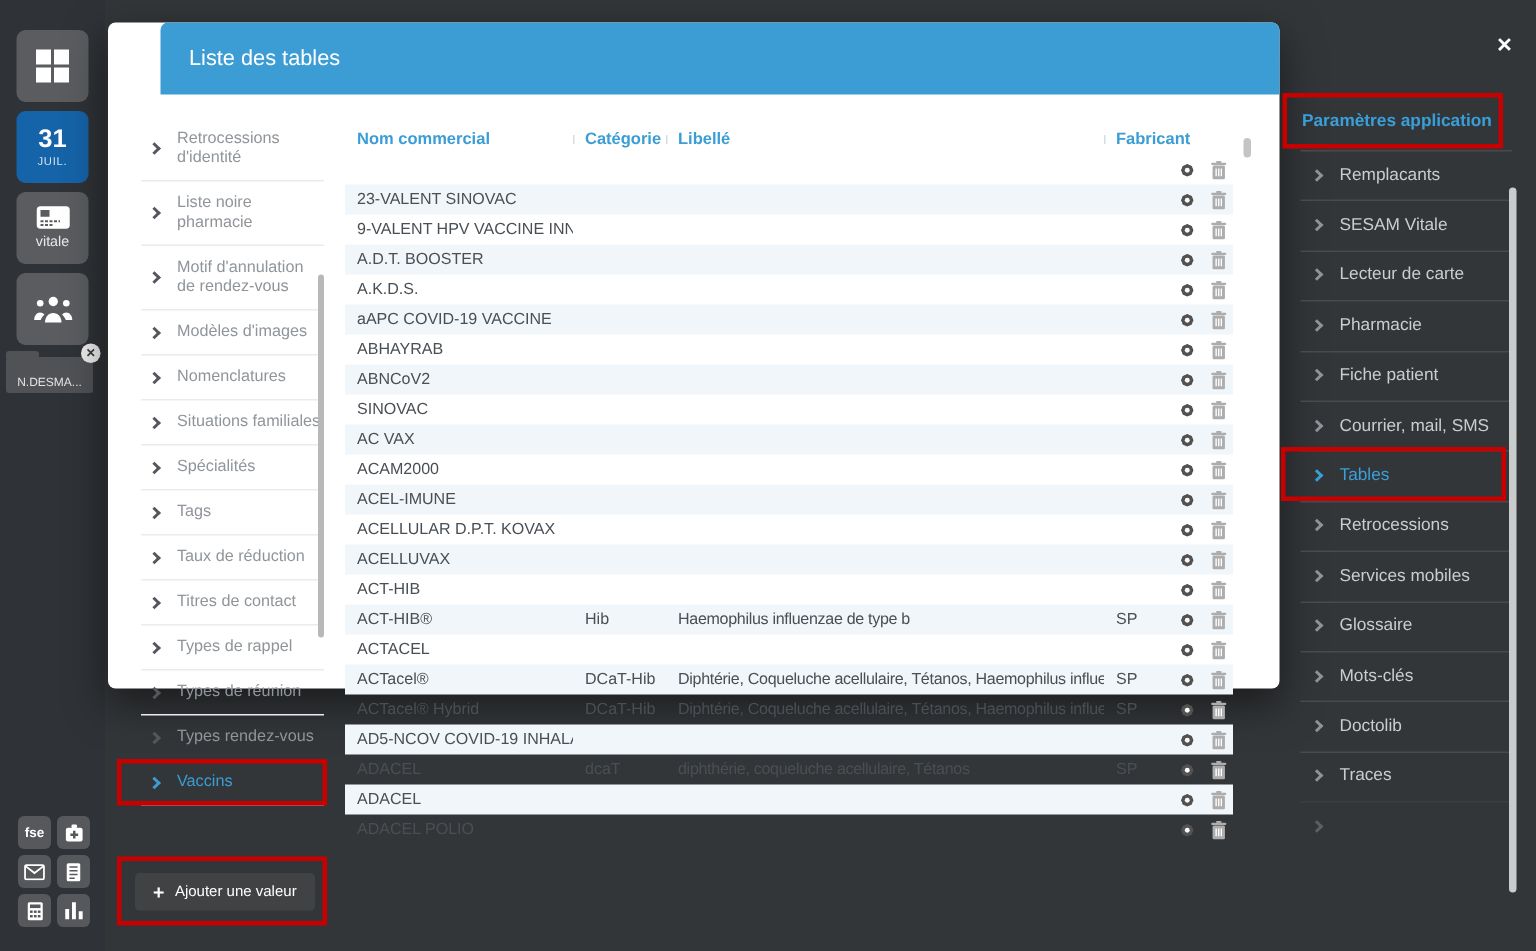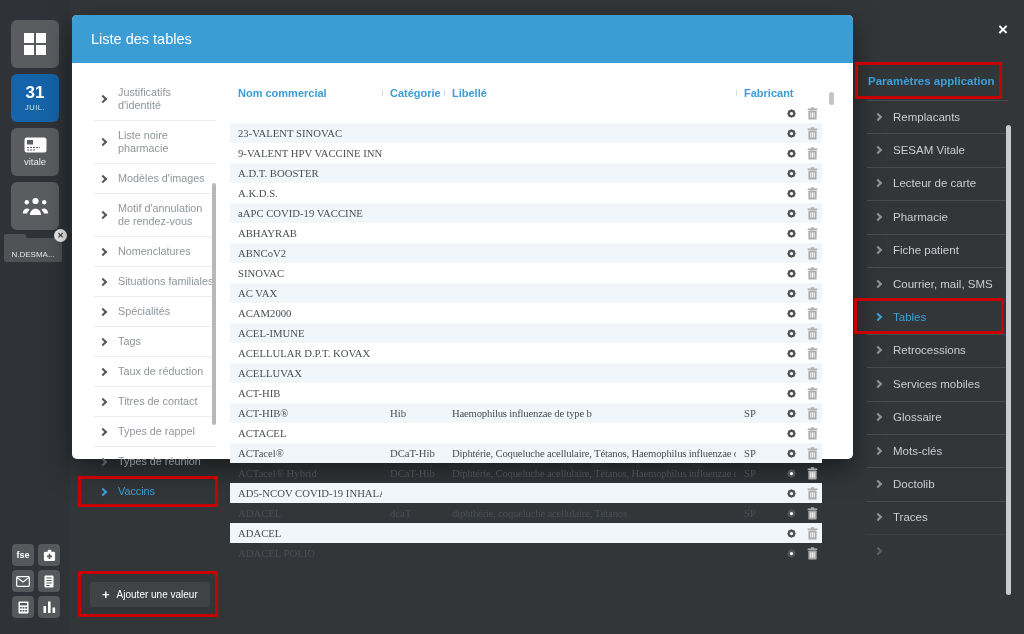--- a/index.html
+++ b/index.html
@@ -19,21 +19,21 @@
           display:flex; align-items:flex-end; justify-content:center; padding-bottom:3px; cursor:pointer; }
   .chip::before { content:""; position:absolute; left:0; top:-4px; width:22px; height:5px; background:#505255; border-radius:2px 2px 0 0; }
   .chip-label { color:#e3e3e3; font-size:8px; }
   .chip-close { position:absolute; right:-5px; top:-9px; width:13px; height:13px; background:#ececec; border-radius:50%;
                 color:#3a3a3a; font-size:8px; line-height:13px; text-align:center; font-weight:bold; cursor:pointer; }
   .dock-btn { position:absolute; width:22px; height:22px; background:#56585b; border-radius:4px; color:#fff;
               display:flex; align-items:center; justify-content:center; font-size:9px; font-weight:bold; cursor:pointer; }
 
   
   .dialog { position:absolute; left:72px; top:15px; width:781px; height:444px; background:#fff;
-            border-radius:5px; box-shadow:0 10px 28px rgba(0,0,0,.5); }
+            border-radius:5px; box-shadow:0 10px 28px rgba(0,0,0,.5);padding-left:35px; }
   .titlebar { height:48px; background:#3c9dd4; border-radius:5px 5px 0 0; display:flex; align-items:center;
               padding-left:19px; color:#fff; font-size:14.5px; }
 
   .chev { display:inline-block; width:6px; height:6px; border-top:2px solid #54585c; border-right:2px solid #54585c;
           transform:rotate(45deg); flex:none; }
 
   
   .left-panel { position:absolute; left:22px; top:63px; width:122px; }
   .lp-item { position:relative; display:flex; align-items:center; gap:12px; padding:8px 0 8px 6px;
              border-bottom:1px solid #ebebeb; color:#90959a; font-size:10.8px; line-height:13px; cursor:pointer; }
@@ -49,21 +49,21 @@
              border-radius:3px; color:#fff; font-size:10px; font-family:"Liberation Sans",sans-serif;
              display:flex; align-items:center; gap:7px; cursor:pointer; }
   .add-btn .plus { font-size:13px; font-weight:bold; line-height:10px; }
 
   
   .vtable { position:absolute; left:158px; top:67px; width:592px; }
   .thead, .trow { display:grid; grid-template-columns:152px 62px 292px 44px 22px 20px; align-items:center; height:20px; }
   .thead { height:21px; color:#3b9dd6; font-size:11px; font-weight:bold; }
   .th { padding-left:8px; position:relative; white-space:nowrap; }
   .th.sep::before { content:""; position:absolute; left:0; top:3px; bottom:3px; width:1px; background:#d3dde4; }
-  .trow { font-size:10.7px; color:#4a4f54;font-family:Liberation Serif, serif; }
+  .trow { font-size:10.7px; color:#4a4f54; }
   .trow:nth-child(odd) { background:#f1f6fa; }
   .td { padding-left:8px; white-space:nowrap; overflow:hidden; }
   .td.lib { letter-spacing:-.2px; }
   .icon-btn { display:flex; align-items:center; justify-content:center; cursor:pointer; height:20px; }
   .tb-scroll { position:absolute; left:757px; top:77px; width:5px; height:13px; background:#c2c4c6; border-radius:3px; cursor:pointer; }
 
   
   .sidebar { position:absolute; left:853px; top:0; width:171px; height:100%; }
   .sb-title { position:absolute; left:15px; top:75px; font-size:11.5px; font-weight:bold; color:#3a9fd8; }
   .sb-title-frame { position:absolute; left:2px; top:62px; width:147px; height:37px; border:3px solid #c80000; pointer-events:none; }
@@ -170,40 +170,40 @@
 
   <div class="dialog">
     <div class="titlebar">
       <span>Liste des tables</span>
     </div>
 
     <div class="left-panel">
 
         <div class="lp-item">
           <span class="chev"></span>
-          <span class="lp-label">Justificatifs d'identité</span>
+          <span class="lp-label">Retrocessions d'identité</span>
         </div>
 
         <div class="lp-item">
           <span class="chev"></span>
           <span class="lp-label">Liste noire pharmacie</span>
         </div>
 
         <div class="lp-item">
           <span class="chev"></span>
+          <span class="lp-label">Motif d'annulation de rendez-vous</span>
+        </div>
+
+        <div class="lp-item">
+          <span class="chev"></span>
           <span class="lp-label">Modèles d'images</span>
         </div>
 
         <div class="lp-item">
           <span class="chev"></span>
-          <span class="lp-label">Motif d'annulation de rendez-vous</span>
-        </div>
-
-        <div class="lp-item">
-          <span class="chev"></span>
           <span class="lp-label">Nomenclatures</span>
         </div>
 
         <div class="lp-item">
           <span class="chev"></span>
           <span class="lp-label">Situations familiales</span>
         </div>
 
         <div class="lp-item">
           <span class="chev"></span>
@@ -228,20 +228,24 @@
         <div class="lp-item">
           <span class="chev"></span>
           <span class="lp-label">Types de rappel</span>
         </div>
 
         <div class="lp-item">
           <span class="chev"></span>
           <span class="lp-label">Types de réunion</span>
         </div>
 
+        <div class="lp-item">
+          <span class="chev"></span>
+          <span class="lp-label">Types rendez-vous</span>
+        </div>
 
         <div class="lp-item active red-frame">
           <span class="chev"></span>
           <span class="lp-label">Vaccins</span>
         </div>
 
     </div>
     <div class="lp-scroll"></div>
 
     <div class="add-frame"></div>

